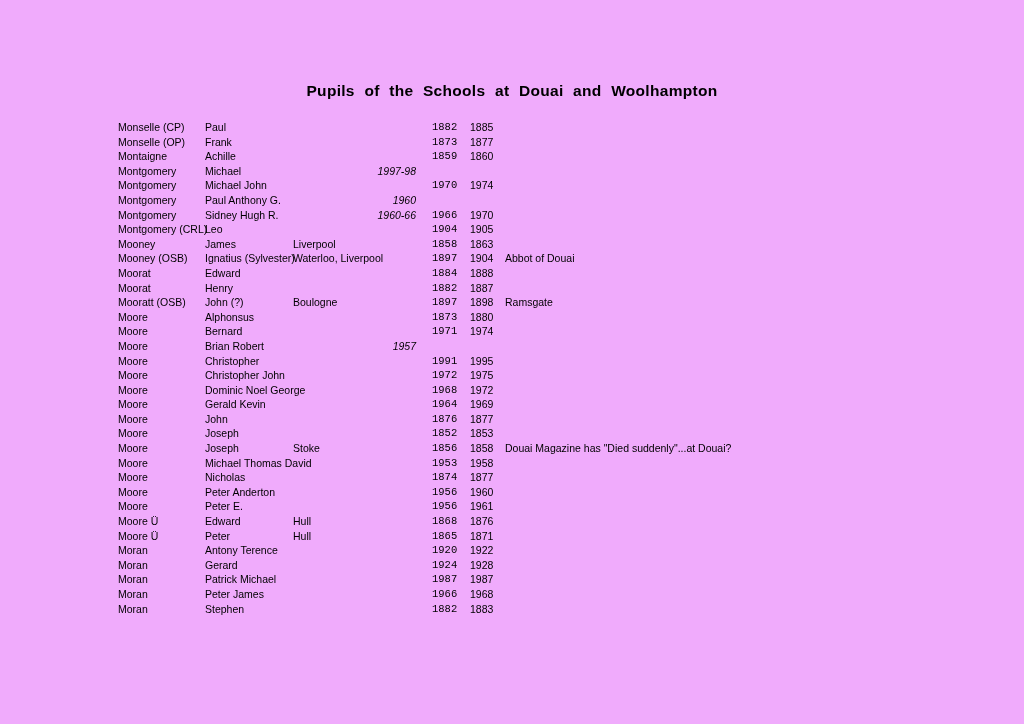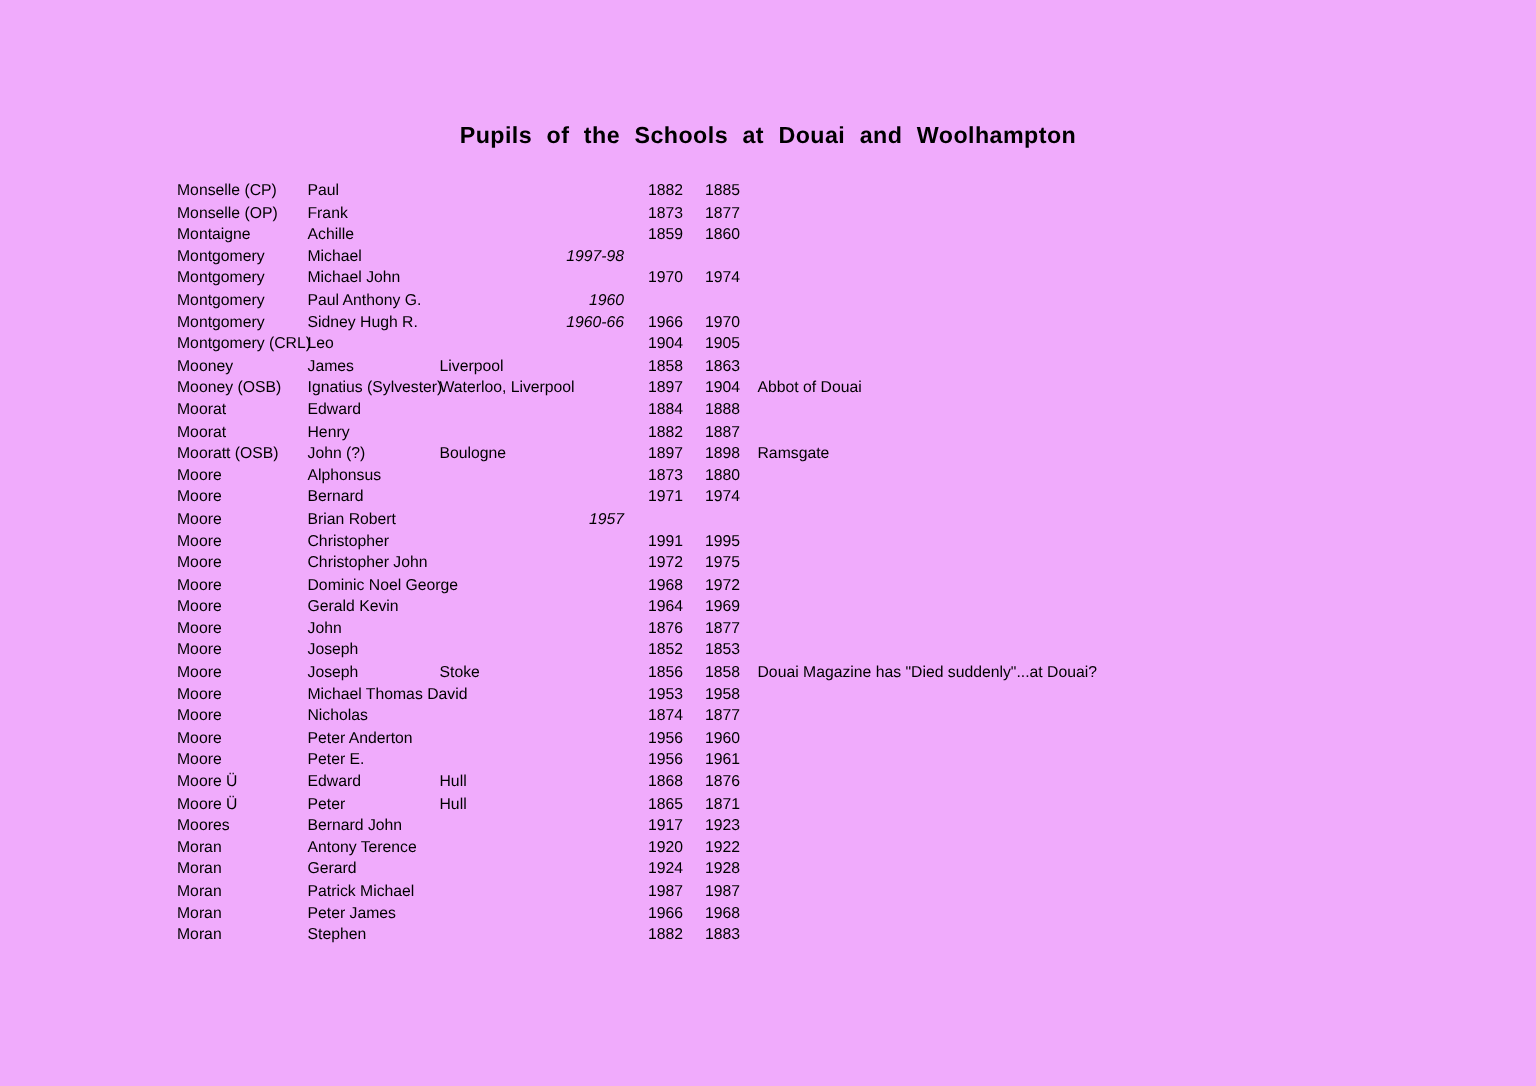--- a/index.html
+++ b/index.html
@@ -38,21 +38,21 @@
     display: grid;
     grid-template-columns: 87px 88px 63px 60px 54px 35px auto;
     height: 14.6px;
     line-height: 14.6px;
     font-size: 10.5px;
     white-space: nowrap;
     align-items: center;
   }
   .cell { overflow: visible; }
   .c-range { text-align: right; font-style: italic; }
-  .c-y1 { padding-left: 16px; }
+  .c-y1 { padding-left: 16px; font-family: Liberation Mono, monospace; }
   .c-note { padding-left: 0px; }
 </style>
 </head>
 <body>
 
 <div class="page">
 
   <div class="doc-title">Pupils of the Schools at Douai and Woolhampton</div>
 
   <div class="pupil-table">
@@ -312,29 +312,20 @@
       <div class="row">
       <div class="cell c-surname">Moore Ü</div>
       <div class="cell c-given">Peter</div>
       <div class="cell c-place">Hull</div>
       <div class="cell c-range"></div>
       <div class="cell c-y1">1865</div>
       <div class="cell c-y2">1871</div>
       <div class="cell c-note"></div>
     </div>
       <div class="row">
-      <div class="cell c-surname">Moores</div>
-      <div class="cell c-given">Bernard John</div>
-      <div class="cell c-place"></div>
-      <div class="cell c-range"></div>
-      <div class="cell c-y1">1917</div>
-      <div class="cell c-y2">1923</div>
-      <div class="cell c-note"></div>
-    </div>
-      <div class="row">
       <div class="cell c-surname">Moran</div>
       <div class="cell c-given">Antony Terence</div>
       <div class="cell c-place"></div>
       <div class="cell c-range"></div>
       <div class="cell c-y1">1920</div>
       <div class="cell c-y2">1922</div>
       <div class="cell c-note"></div>
     </div>
       <div class="row">
       <div class="cell c-surname">Moran</div>

